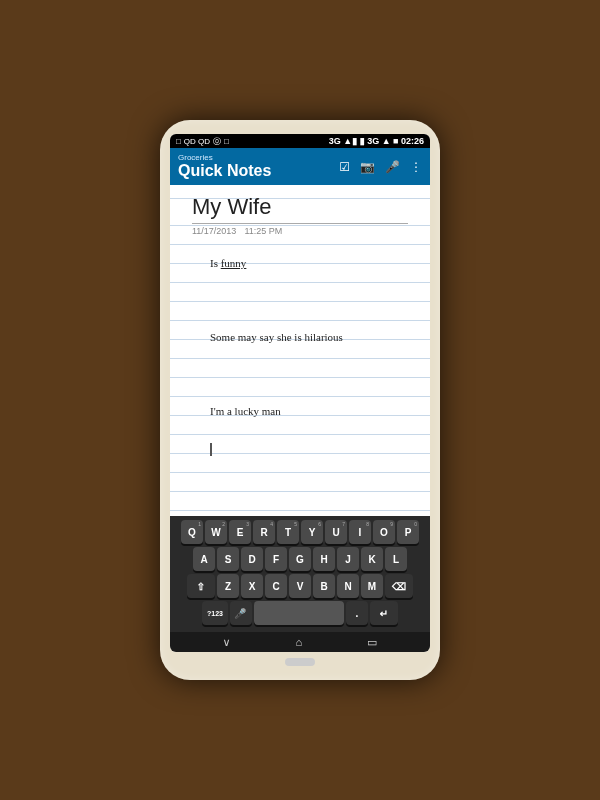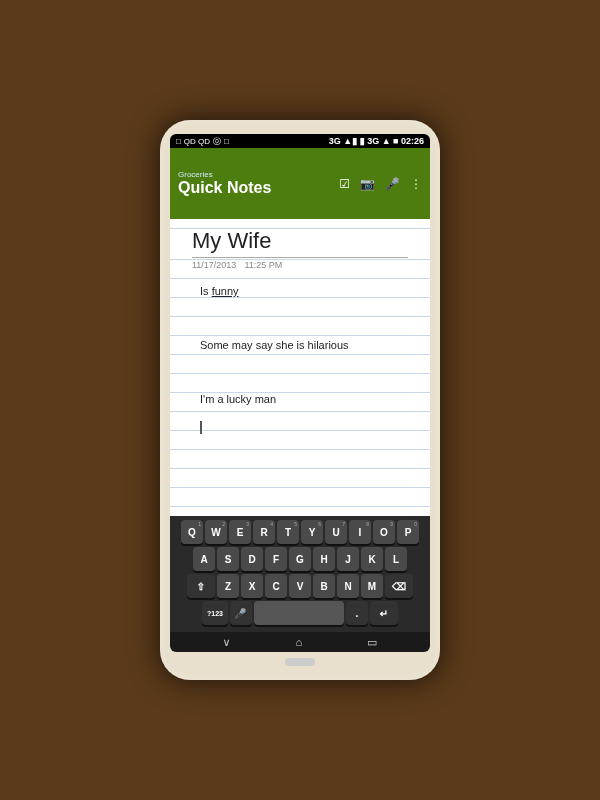--- a/index.html
+++ b/index.html
@@ -45,22 +45,22 @@
       display: flex;
       justify-content: space-between;
       align-items: center;
       height: 14px;
     }
     .status-left { display: flex; gap: 3px; align-items: center; }
     .status-right { font-weight: bold; font-size: 9px; }
 
     
     .app-toolbar {
-      background: #4d7c0f;
-      padding: 22px 8px;
+      background: #0369a1;
+      padding: 5px 8px;
       display: flex;
       align-items: center;
       justify-content: space-between;
     }
     .toolbar-title { color: #fff; }
     .toolbar-subtitle {
       font-size: 8px;
       color: #d0e8ff;
     }
     .toolbar-main-title {
@@ -107,21 +107,21 @@
       color: #888;
       margin-bottom: 12px;
       display: flex;
       gap: 8px;
     }
     .note-body {
       font-size: 11px;
       color: #222;
       line-height: 19px;
     }
-    .note-body p { margin: 8px; }
+    .note-body p { margin: 18px; font-family: Liberation Serif, serif; }
     .note-body .underline { text-decoration: underline; }
     .cursor-line {
       width: 1.5px;
       height: 13px;
       background: #555;
       display: inline-block;
       vertical-align: middle;
       animation: blink 1s step-end infinite;
     }
     @keyframes blink { 0%,100%{opacity:1} 50%{opacity:0} }

